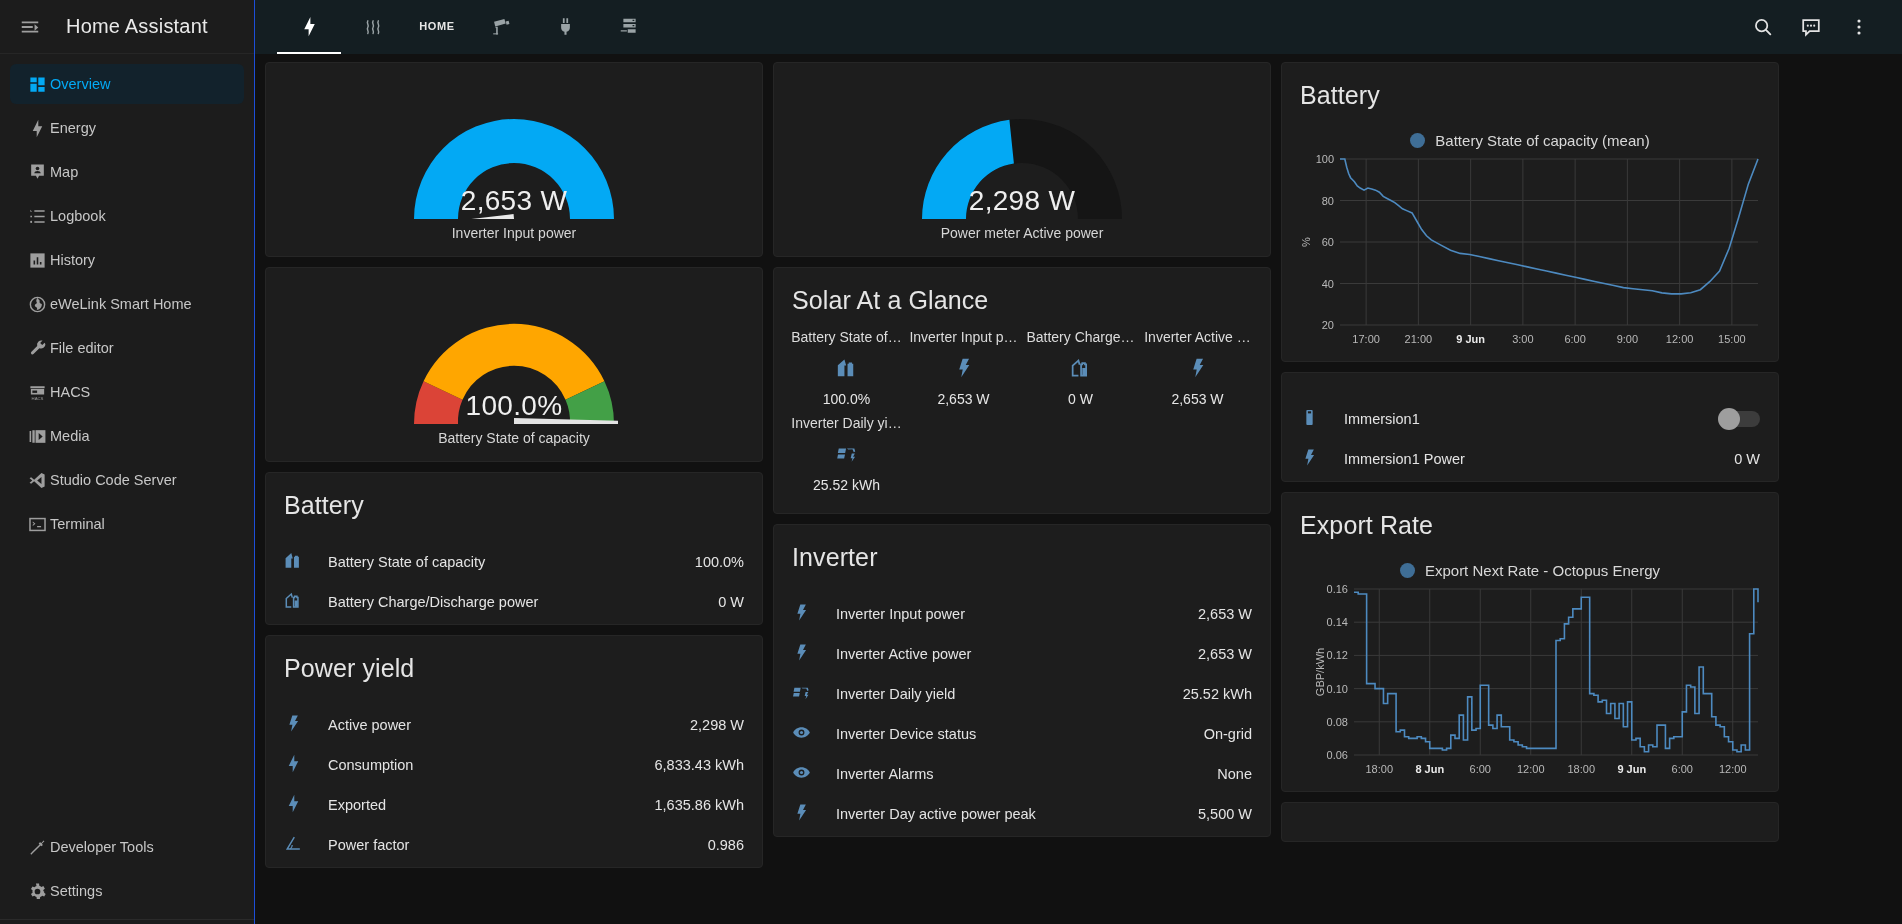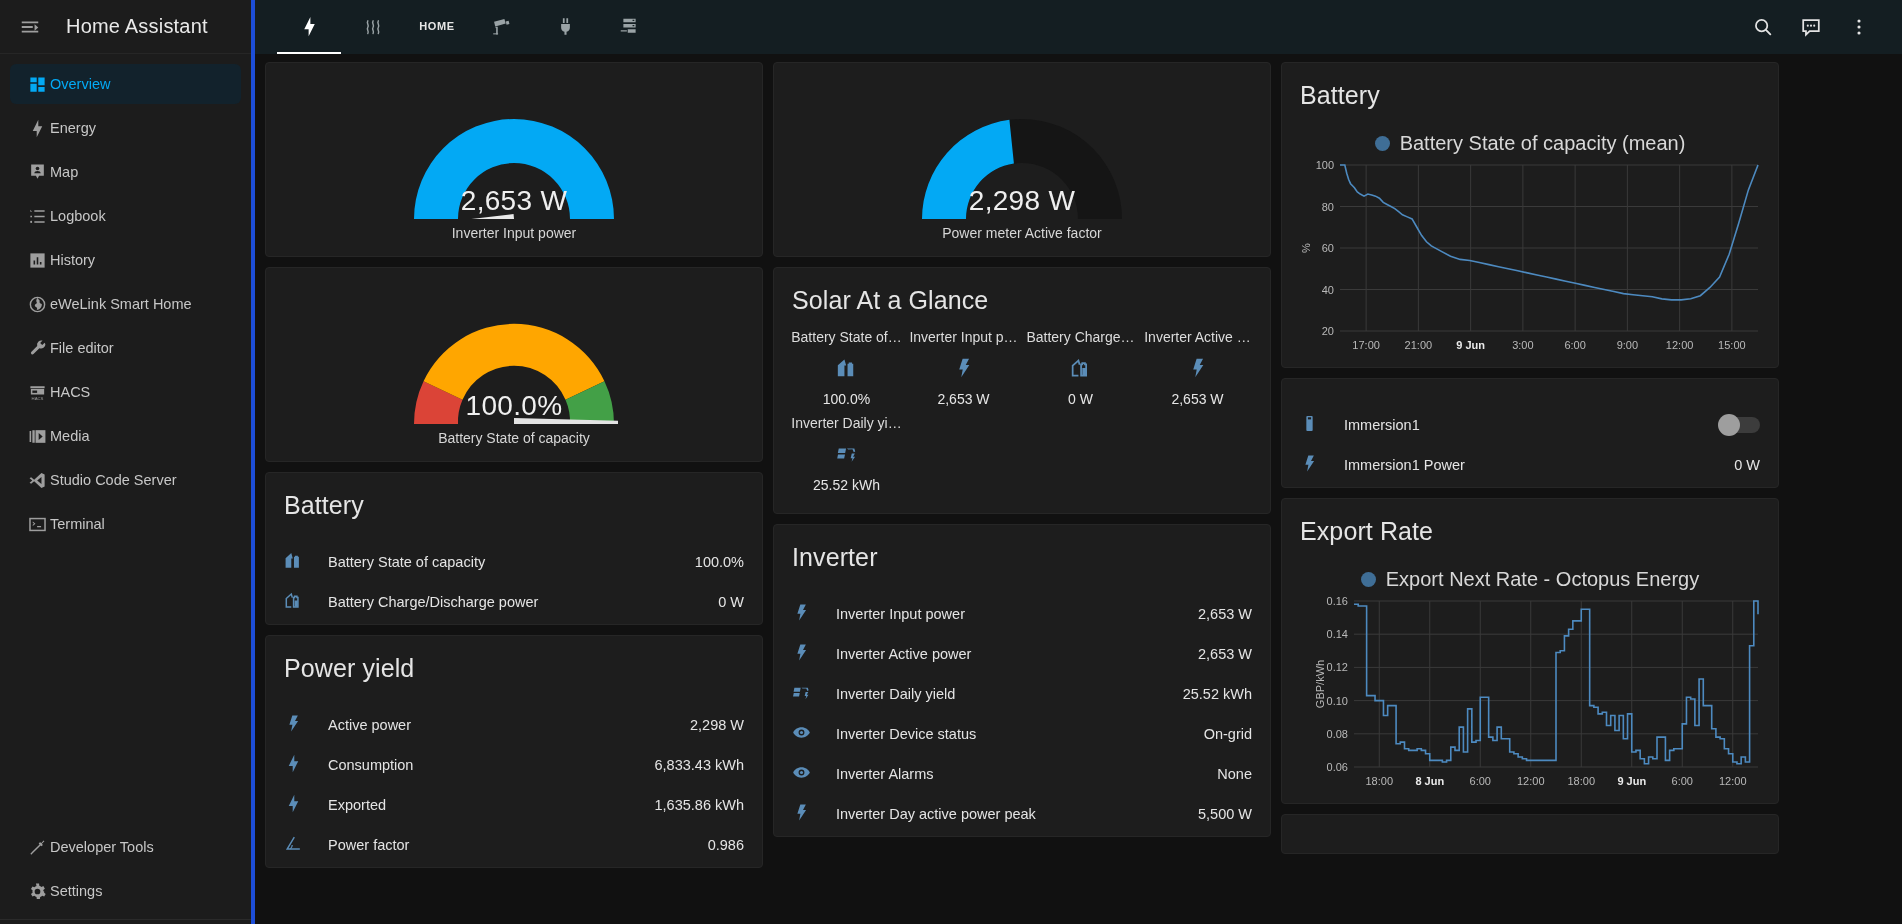--- a/index.html
+++ b/index.html
@@ -9,21 +9,21 @@
     font-family: "Liberation Sans", sans-serif;
     color: #e1e1e1;
     overflow: hidden;
   }
   .app { display: flex; width: 1902px; height: 924px; }
 
   
   .sidebar {
     width: 255px; min-width: 255px; height: 924px;
     background: #1c1c1c;
-    border-right: 4px solid #1d4ed8;
+    border-right: 1px solid #1d4ed8;
     display: flex; flex-direction: column;
     position: relative;
   }
   .sb-header {
     height: 54px; display: flex; align-items: center;
     border-bottom: 1px solid #262626;
     padding-left: 8px;
   }
   .sb-menu-btn {
     width: 44px; height: 44px; display: flex; align-items: center; justify-content: center;
@@ -131,21 +131,21 @@
   .glance-item .gname {
     font-size: 14px; color: #dcdcdc; max-width: 100%; white-space: nowrap;
     overflow: hidden; text-overflow: ellipsis; text-align: center; margin-bottom: 10px;
   }
   .glance-item .gic { color: #5b8db8; height: 26px; display: flex; align-items: center; }
   .glance-item .gval { font-size: 14px; color: #e6e6e6; margin-top: 10px; }
 
   
   .chart-legend {
     display: flex; align-items: center; justify-content: center; gap: 10px;
-    padding: 16px 0 2px 0; font-size: 20px; color: #d8d8d8;
+    padding: 16px 0 2px 0; font-size: 15px; color: #d8d8d8;
   }
   .legend-dot { width: 15px; height: 15px; border-radius: 50%; background: #3f6e96; display: block; }
   .chart-body { padding: 0 10px 10px 10px; }
 
   svg { display: block; }
   .gridline { stroke: #3a3a3a; stroke-width: 1; }
   .axis-text { fill: #b9b9b9; font-size: 11px; font-family: "Liberation Sans", sans-serif; }
   .axis-text-b { fill: #eaeaea; font-weight: bold; font-size: 11px; font-family: "Liberation Sans", sans-serif; }
   .axis-title { fill: #b9b9b9; font-size: 11px; font-family: "Liberation Sans", sans-serif; }
   .series-line { fill: none; stroke: #4d8ac0; stroke-width: 1.6; }
@@ -500,21 +500,21 @@
       <div class="col col-b">
 
         <div class="card gauge-card">
           <div class="gauge-wrap">
             <svg width="240" height="118" viewBox="0 0 240 118">
               <path d="M20 118 A100 100 0 0 1 220 118 L176 118 A56 56 0 0 0 64 118 Z" fill="#151515"></path>
 
               <path d="M20 118 A100 100 0 0 1 107.4 18.8 L111.9 62.5 A56 56 0 0 0 64 118 Z" fill="#03a9f4"></path>
             </svg>
             <div class="gauge-val">2,298 W</div>
-            <div class="gauge-name">Power meter Active factor</div>
+            <div class="gauge-name">Power meter Active power</div>
           </div>
         </div>
 
         <div class="card">
           <div class="card-title">Solar At a Glance</div>
           <div class="glance">
             <div class="glance-item">
               <span class="gname">Battery State of…</span>
               <span class="gic">
                 <svg width="22" height="22" viewBox="0 0 24 24">

